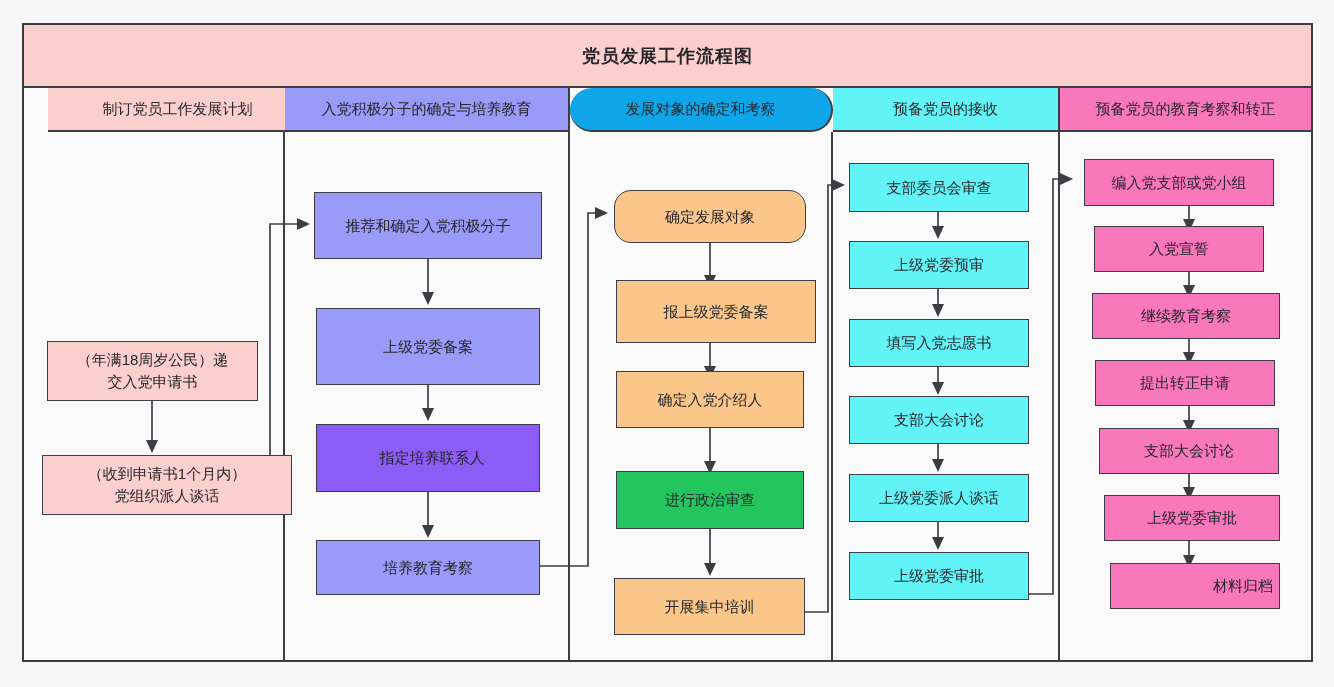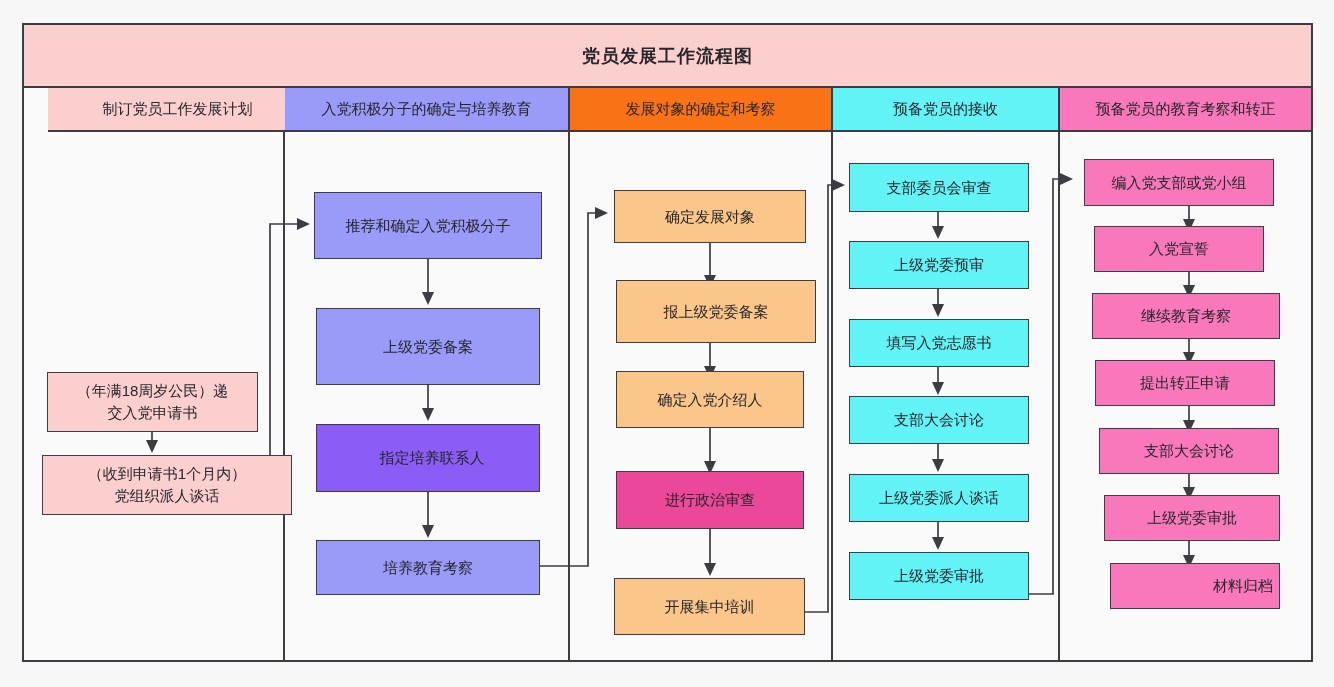--- a/index.html
+++ b/index.html
@@ -77,21 +77,21 @@
   <div class="title-band">
     <span class="title-text">党员发展工作流程图</span>
   </div>
 
   <div class="lane-head" style="left:24px;width:261px;background:#fbcfcd;margin-left:24px;">
     <span class="lh-text">制订党员工作发展计划</span>
   </div>
   <div class="lane-head" style="left:285px;width:285px;background:#9a9af8;">
     <span class="lh-text">入党积极分子的确定与培养教育</span>
   </div>
-  <div class="lane-head" style="left:570px;width:263px;background:#f97316;">
+  <div class="lane-head" style="left:570px;width:263px;background:#0ea5e9;border-radius:22px;">
     <span class="lh-text">发展对象的确定和考察</span>
   </div>
   <div class="lane-head" style="left:833px;width:227px;background:#62f3f7;">
     <span class="lh-text">预备党员的接收</span>
   </div>
   <div class="lane-head" style="left:1060px;width:251px;background:#f977bb;border-right:none;">
     <span class="lh-text">预备党员的教育考察和转正</span>
   </div>
 
   <div class="lane-body" style="left:24px;width:261px;"></div>
@@ -151,21 +151,21 @@
     <path d="M1189,339 L1189,360"></path>
       <polygon points="1183,352 1195,352 1189,365"></polygon>
     <path d="M1189,406 L1189,428"></path>
       <polygon points="1183,420 1195,420 1189,433"></polygon>
     <path d="M1189,474 L1189,495"></path>
       <polygon points="1183,487 1195,487 1189,500"></polygon>
     <path d="M1189,541 L1189,563"></path>
       <polygon points="1183,555 1195,555 1189,568"></polygon>
   </svg>
 
-  <div class="node two-line" style="left:47px;top:341px;width:211px;height:60px;background:#fbcfcd;margin-top:31px;">
+  <div class="node two-line" style="left:47px;top:341px;width:211px;height:60px;background:#fbcfcd;">
     <span>
       <span>（年满18周岁公民）递</span><br><span>交入党申请书</span>
     </span>
   </div>
   <div class="node two-line" style="left:42px;top:455px;width:250px;height:60px;background:#fbcfcd;">
     <span>
       <span>（收到申请书1个月内）</span><br><span>党组织派人谈话</span>
     </span>
   </div>
 
@@ -175,30 +175,30 @@
   <div class="node" style="left:316px;top:308px;width:224px;height:77px;background:#9a9af8;">
     <span>上级党委备案</span>
   </div>
   <div class="node" style="left:316px;top:424px;width:224px;height:68px;background:#8b5cf6;padding-left:14px;">
     <span>指定培养联系人</span>
   </div>
   <div class="node" style="left:316px;top:540px;width:224px;height:55px;background:#9a9af8;">
     <span>培养教育考察</span>
   </div>
 
-  <div class="node" style="left:614px;top:190px;width:192px;height:53px;background:#fbc68a;">
+  <div class="node" style="left:614px;top:190px;width:192px;height:53px;background:#fbc68a;border-radius:17px;">
     <span>确定发展对象</span>
   </div>
   <div class="node" style="left:616px;top:280px;width:200px;height:63px;background:#fbc68a;">
     <span>报上级党委备案</span>
   </div>
   <div class="node" style="left:616px;top:371px;width:188px;height:57px;background:#fbc68a;">
     <span>确定入党介绍人</span>
   </div>
-  <div class="node" style="left:616px;top:471px;width:188px;height:58px;background:#ec4899;">
+  <div class="node" style="left:616px;top:471px;width:188px;height:58px;background:#22c55e;">
     <span>进行政治审查</span>
   </div>
   <div class="node" style="left:614px;top:578px;width:191px;height:57px;background:#fbc68a;">
     <span>开展集中培训</span>
   </div>
 
   <div class="node" style="left:849px;top:163px;width:180px;height:49px;background:#62f3f7;">
     <span>支部委员会审查</span>
   </div>
   <div class="node" style="left:849px;top:241px;width:180px;height:48px;background:#62f3f7;">

